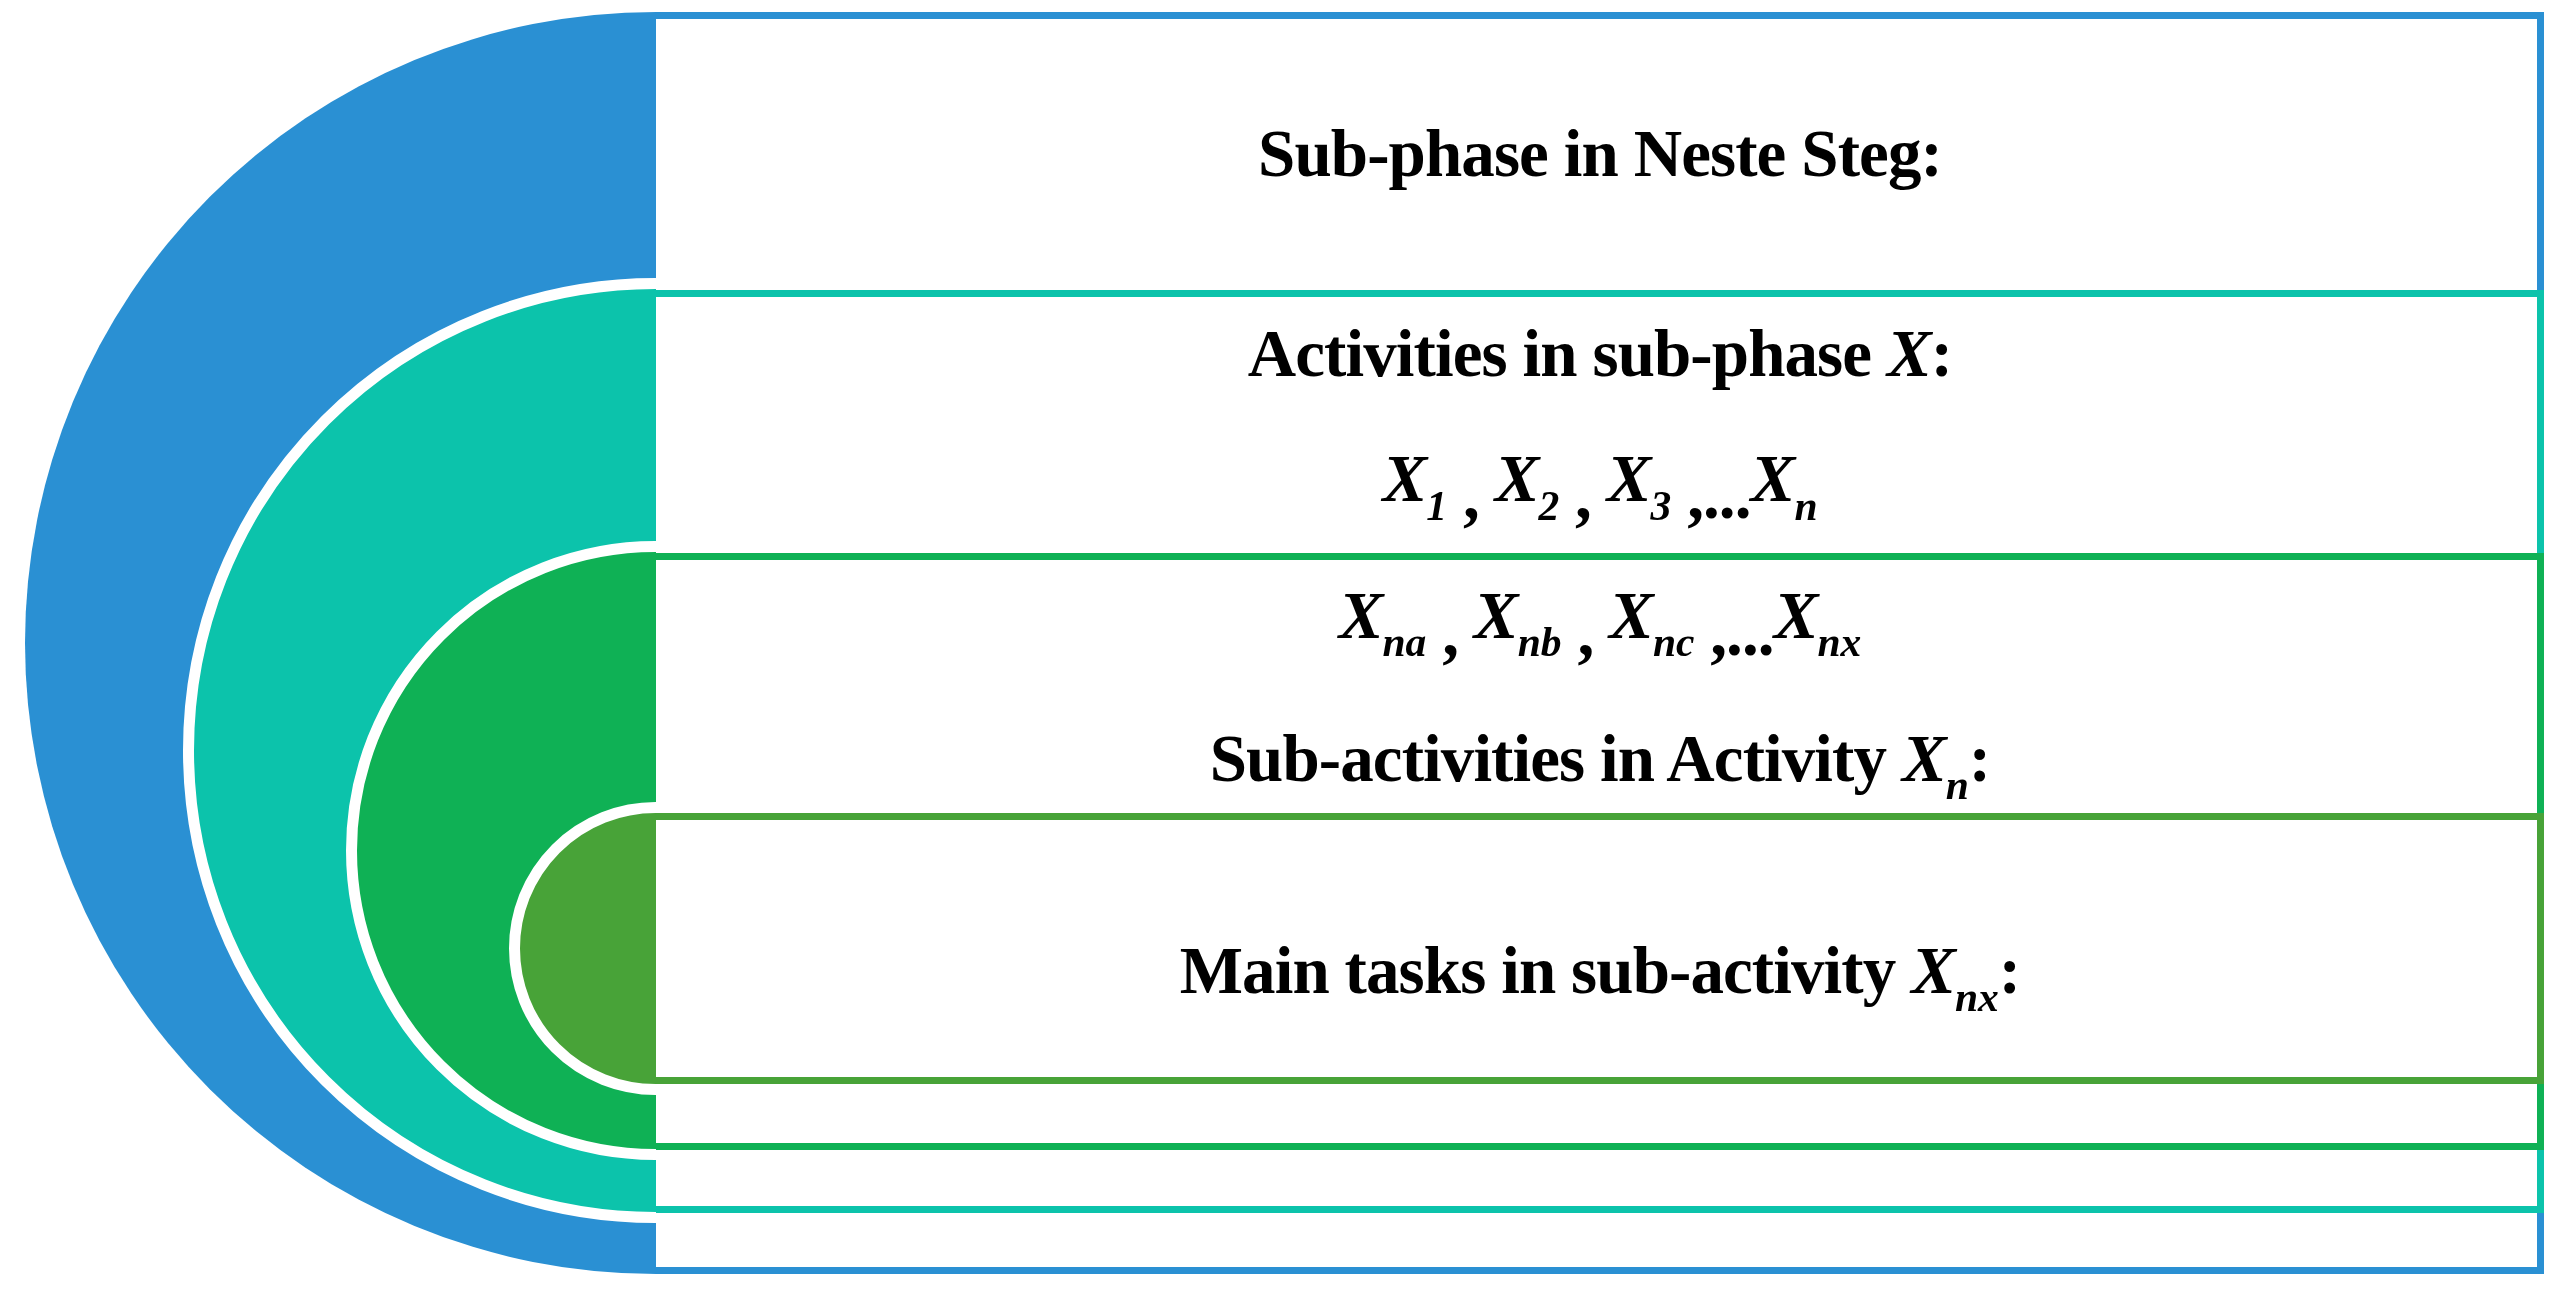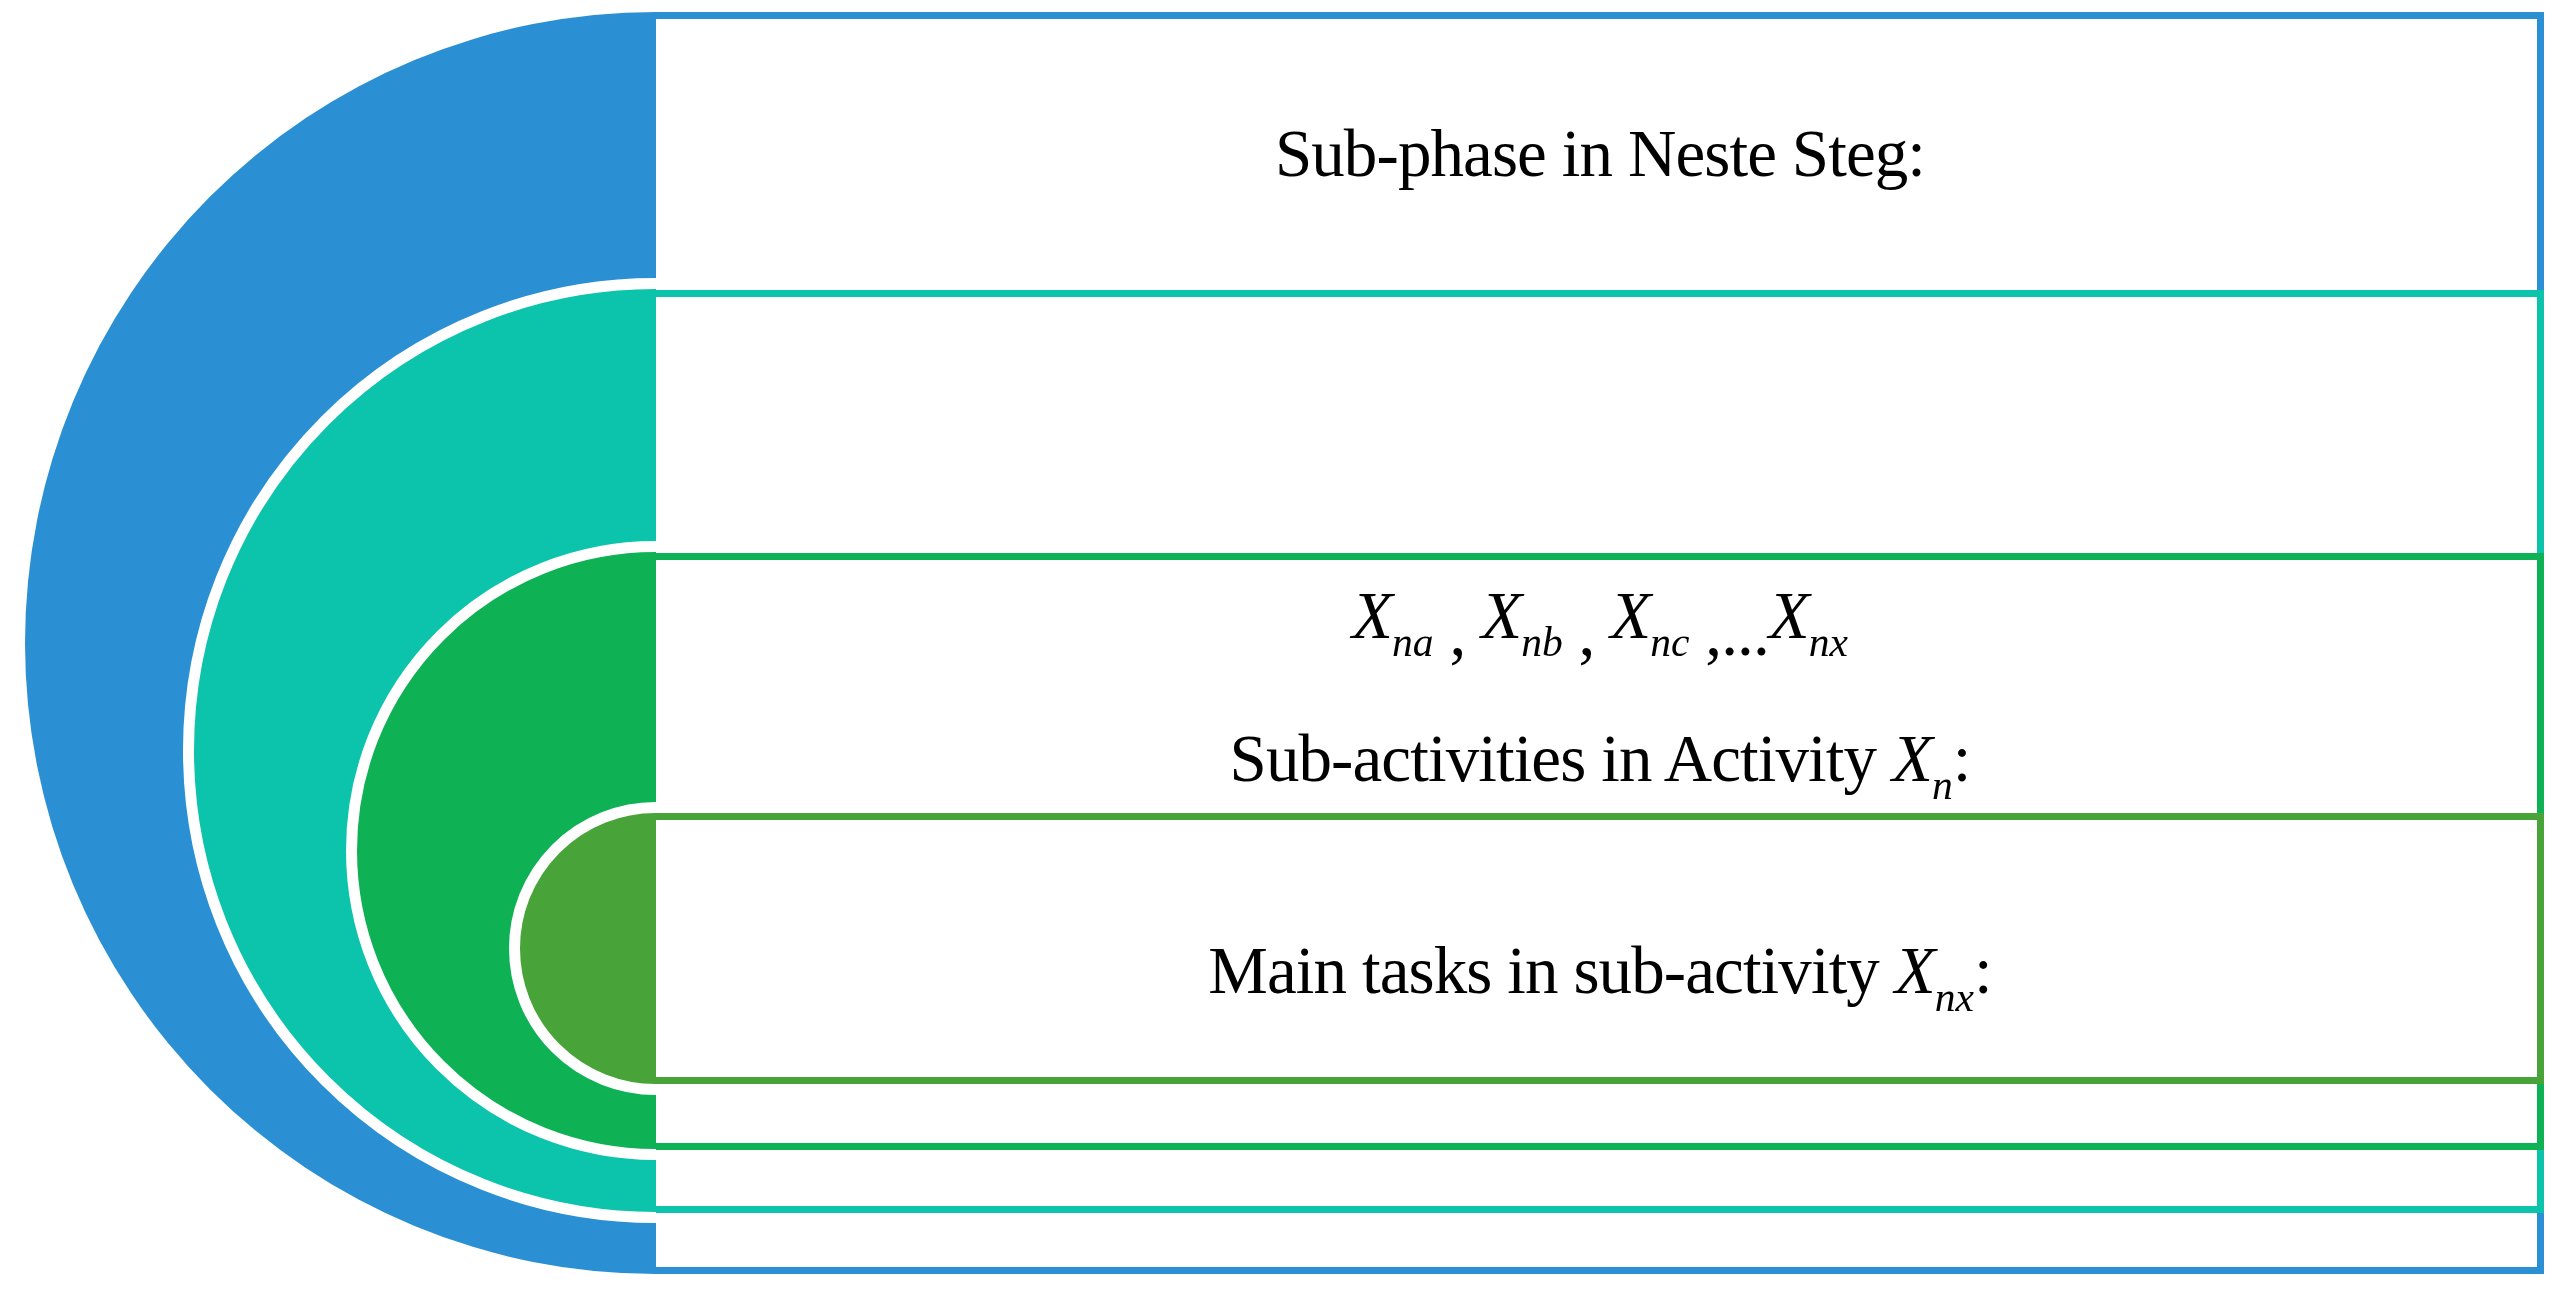--- a/index.html
+++ b/index.html
@@ -26,21 +26,21 @@
   }
   #frame-1 { top:12.3px;  height:1262px; z-index:2; }
   #frame-2 { top:290px; height:923px; z-index:3; }
   #frame-3 { top:553px; height:597px;  z-index:4; }
   #frame-4 { top:813px; height:271px;  z-index:5; }
 
   
   .tband {
     position:absolute; left:663px; width:1874px; z-index:6;
     display:flex; flex-direction:column; justify-content:center; align-items:center;
-    gap:32px; font-size:67px; letter-spacing:-0.9px;
+    gap:32px; font-size:67px; letter-spacing:-0.9px;font-weight:bold;
   }
   #tband-1 { top:19.4px;  height:270px; }
   #tband-2 { top:297px; height:256px; }
   #tband-3 { top:560px; height:254px; }
   #tband-4 { top:840px; height:261px; }
 
   .line { line-height:1.4; white-space:nowrap; }
   .line sub { font-size:0.62em; line-height:0; position:relative; top:0.1em; letter-spacing:0; }
   .it { font-style:italic; }
   .lo { vertical-align:-0.26em; }
@@ -59,20 +59,24 @@
 
   <div class="frame" id="frame-1" style="border-color: rgb(42, 144, 211);"></div>
   <div class="frame" id="frame-2" style="border-color: rgb(12, 195, 171);"></div>
   <div class="frame" id="frame-3" style="border-color: rgb(15, 177, 85);"></div>
   <div class="frame" id="frame-4" style="border-color: rgb(72, 163, 56);"></div>
 
   <div class="tband" id="tband-1">
     <div class="line"><span>Sub-phase in Neste Steg:</span></div>
   </div>
 
+  <div class="tband" id="tband-2">
+    <div class="line"><span>Activities in sub-phase </span><span class="it">X</span><span>:</span></div>
+    <div class="line"><span class="it">X<sub>1</sub></span><span class="lo"> , </span><span class="it">X<sub>2</sub></span><span class="lo"> , </span><span class="it">X<sub>3</sub></span><span class="lo"> ,...</span><span class="it">X<sub>n</sub></span></div>
+  </div>
 
   <div class="tband" id="tband-3">
     <div class="line"><span class="it">X<sub>na</sub></span><span class="lo"> , </span><span class="it">X<sub>nb</sub></span><span class="lo"> , </span><span class="it">X<sub>nc</sub></span><span class="lo"> ,...</span><span class="it">X<sub>nx</sub></span></div>
     <div class="line"><span>Sub-activities in Activity </span><span class="it">X<sub>n</sub></span><span>:</span></div>
   </div>
 
   <div class="tband" id="tband-4">
     <div class="line"><span>Main tasks in sub-activity </span><span class="it">X<sub>nx</sub></span><span>:</span></div>
   </div>
 

